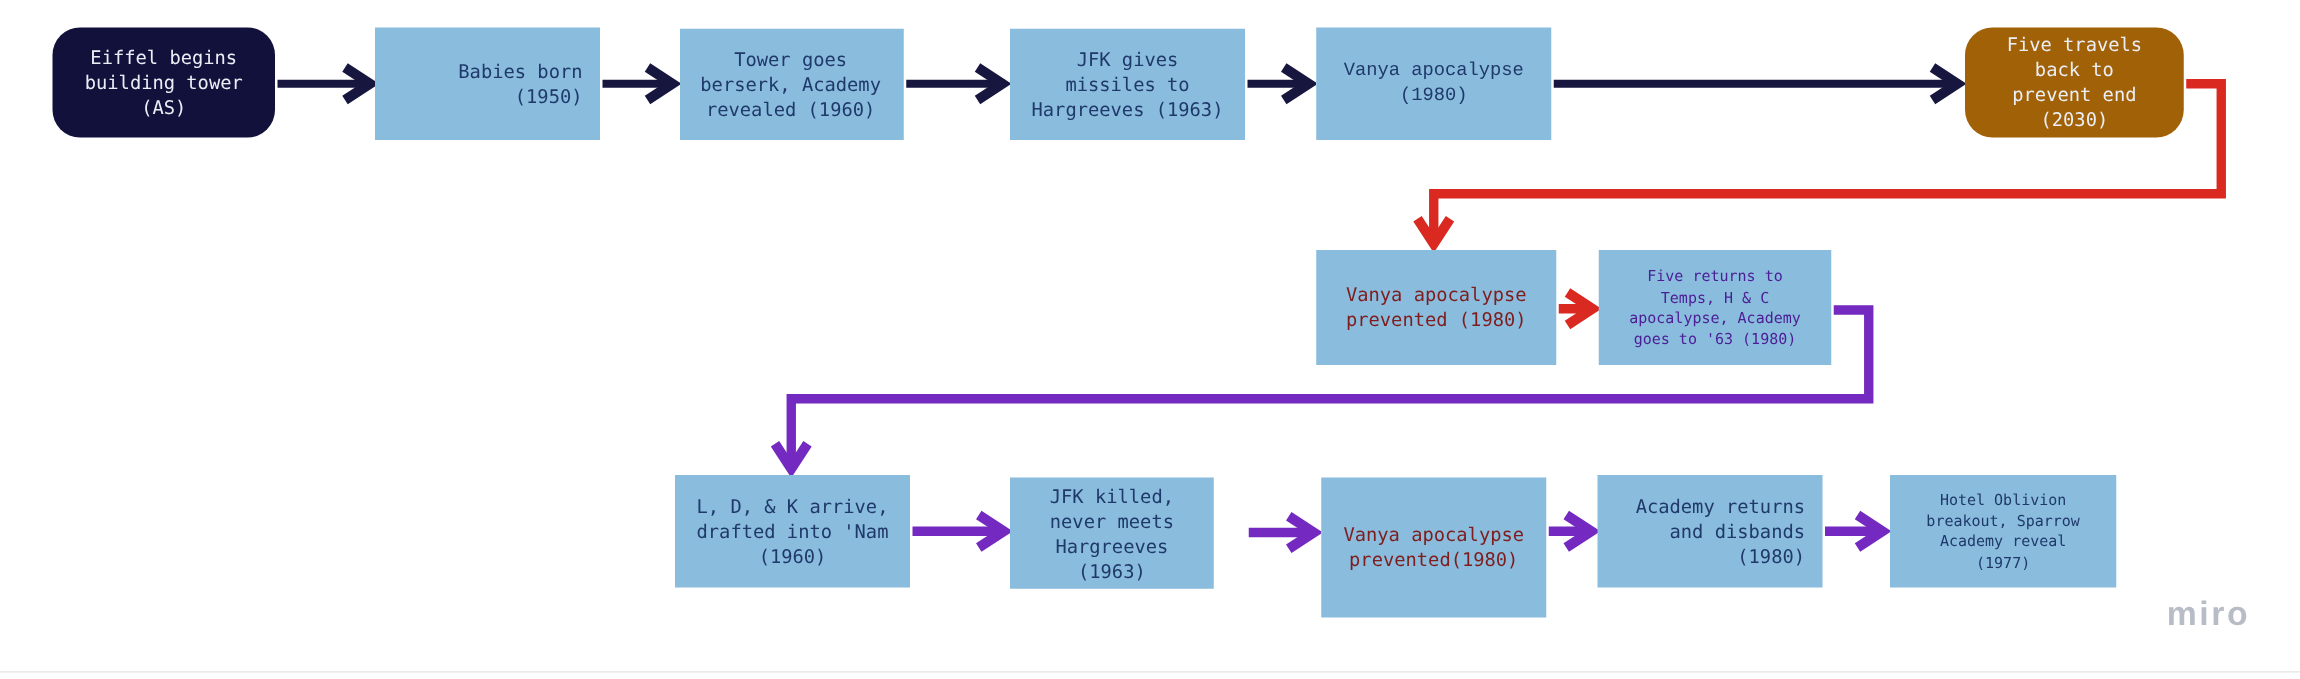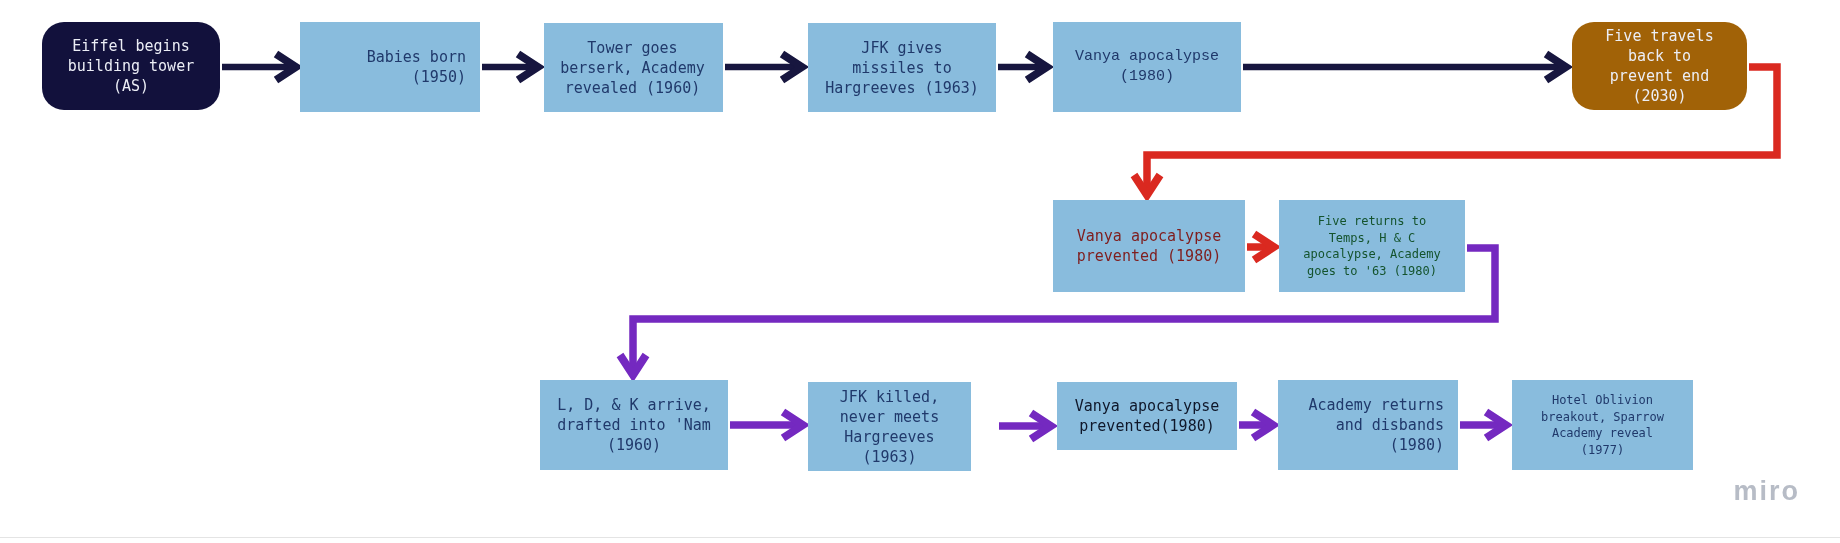--- a/index.html
+++ b/index.html
@@ -97,30 +97,30 @@
       </div>
       <div class="node light" style="left: 1053px; top: 22px; width: 188px; height: 90px; background: rgb(137, 188, 221); color: rgb(32, 57, 107); font-family: Liberation Mono, monospace;">
         <span class="node-label">Vanya apocalypse (1980)</span>
       </div>
       <div class="node dark" style="left: 1572px; top: 22px; width: 175px; height: 88px; background: #a16207; color: rgb(236, 238, 246);">
         <span class="node-label">Five travels back to prevent end (2030)</span>
       </div>
       <div class="node light" style="left: 1053px; top: 200px; width: 192px; height: 92px; background: rgb(137, 188, 221); color: #7f1d1d;">
         <span class="node-label">Vanya apocalypse prevented (1980)</span>
       </div>
-      <div class="node light-small" style="left: 1279px; top: 200px; width: 186px; height: 92px; background: rgb(137, 188, 221); color: #14532d;">
+      <div class="node light-small" style="left: 1279px; top: 200px; width: 186px; height: 92px; background: rgb(137, 188, 221); color: #4c1d95;">
         <span class="node-label">Five returns to Temps, H &amp; C apocalypse, Academy goes to '63 (1980)</span>
       </div>
       <div class="node light" style="left: 540px; top: 380px; width: 188px; height: 90px; background: rgb(137, 188, 221); color: rgb(32, 57, 107);">
         <span class="node-label">L, D, &amp; K arrive, drafted into 'Nam (1960)</span>
       </div>
       <div class="node light" style="left: 808px; top: 382px; width: 163px; height: 89px; background: rgb(137, 188, 221); color: rgb(32, 57, 107);">
         <span class="node-label">JFK killed, never meets Hargreeves (1963)</span>
       </div>
-      <div class="node light" style="left: 1057px; top: 382px; width: 180px; height: 68px; background: rgb(137, 188, 221); color: #0f172a;">
+      <div class="node light" style="left: 1057px; top: 382px; width: 180px; height: 112px; background: rgb(137, 188, 221); color: #7f1d1d;">
         <span class="node-label">Vanya apocalypse prevented(1980)</span>
       </div>
       <div class="node light" style="left: 1278px; top: 380px; width: 180px; height: 90px; background: rgb(137, 188, 221); color: rgb(32, 57, 107); text-align: right;">
         <span class="node-label">Academy returns and disbands (1980)</span>
       </div>
       <div class="node light-small" style="left: 1512px; top: 380px; width: 181px; height: 90px; background: rgb(137, 188, 221); color: rgb(32, 57, 107);">
         <span class="node-label">Hotel Oblivion breakout, Sparrow Academy reveal (1977)</span>
       </div>
     </div>
   <div id="canvas-edge-line"></div>

